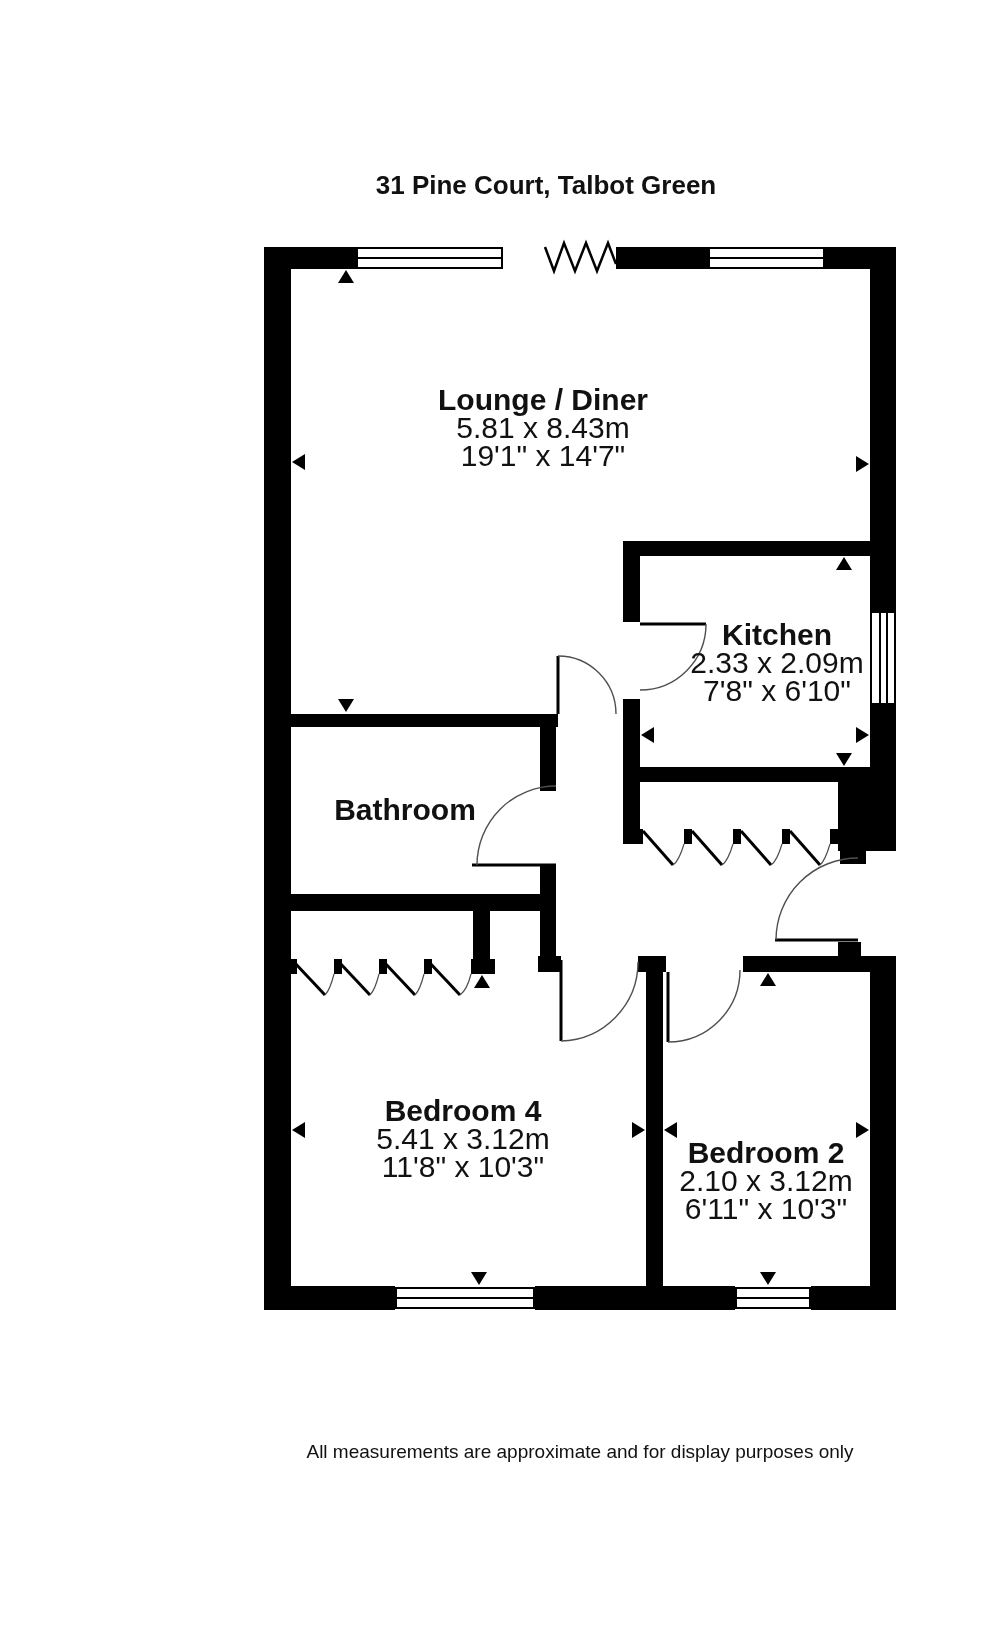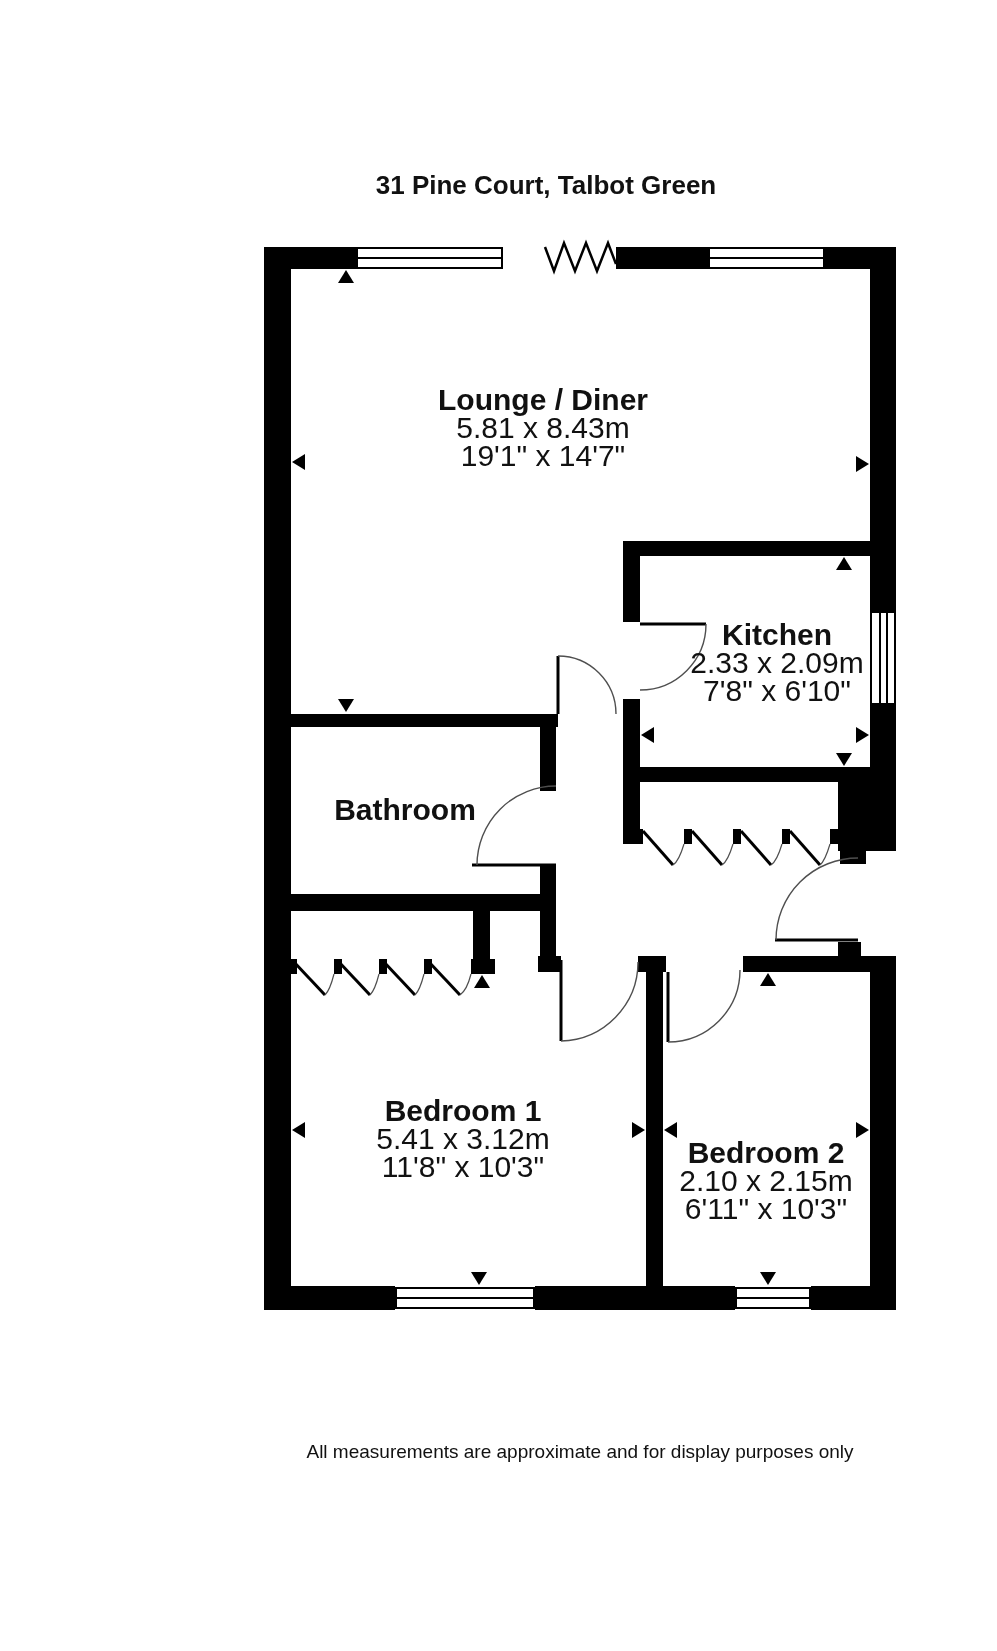--- a/index.html
+++ b/index.html
@@ -189,26 +189,26 @@
     <div class="rname">Kitchen</div>
     <div>2.33 x 2.09m</div>
     <div>7'8" x 6'10"</div>
   </div>
 
   <div class="lbl room" style="left:322px;top:792px;">
     <div class="rname">Bathroom</div>
   </div>
 
   <div class="lbl room" style="left:380px;top:1093px;">
-    <div class="rname">Bedroom 1</div>
+    <div class="rname">Bedroom 4</div>
     <div>5.41 x 3.12m</div>
     <div>11'8" x 10'3"</div>
   </div>
 
   <div class="lbl room" style="left:683px;top:1135px;">
     <div class="rname">Bedroom 2</div>
-    <div>2.10 x 2.15m</div>
+    <div>2.10 x 3.12m</div>
     <div>6'11" x 10'3"</div>
   </div>
 
   <div class="lbl footer" style="left:497px;top:1437px;">All measurements are approximate and for display purposes only</div>
 
 </div>
 
 </body></html>

